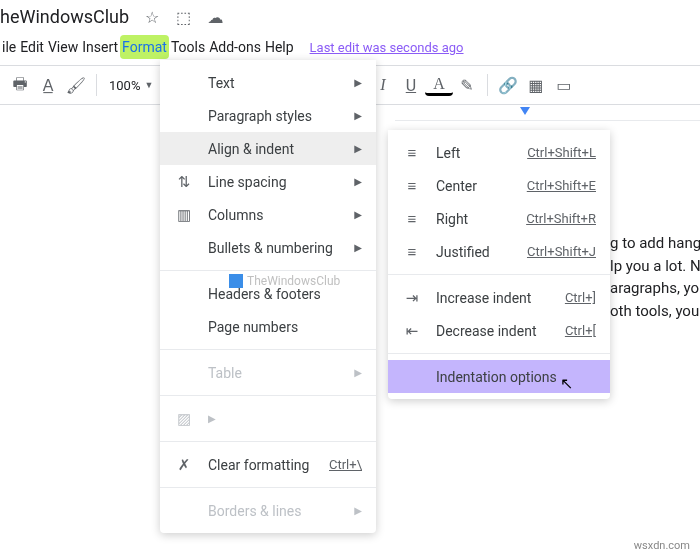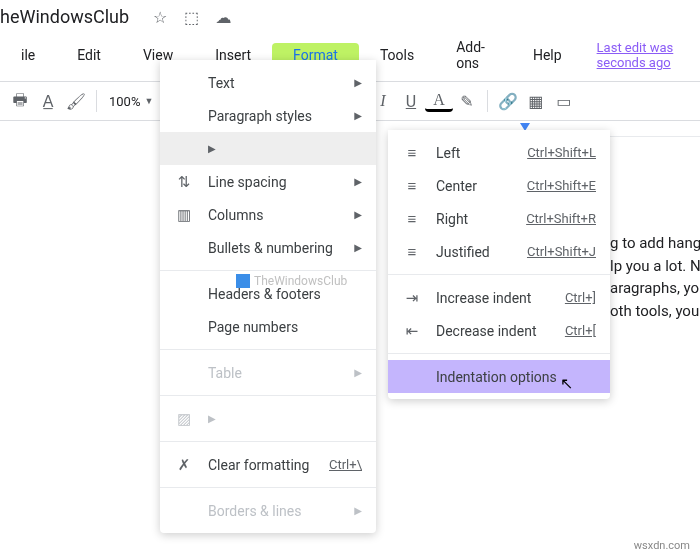--- a/index.html
+++ b/index.html
@@ -1,23 +1,23 @@
 <!DOCTYPE html>
 <html><head>
   <meta charset="utf-8">
   <style>
     * { margin: 0; padding: 0; box-sizing: border-box; font-family: 'Google Sans', Roboto, Arial, sans-serif; }
     body { background: #fff; width: 700px; height: 560px; overflow: hidden; position: relative; }
     
-    .title-row { display: flex; align-items: center; padding: 6px 0 4px 0; font-size: 18px; color: #202124; gap: 8px; }
+    .title-row { display: flex; align-items: center; padding: 6px 0 4px 0; font-size: 18px; color: #202124; }
     .title-row .doc-title { margin-right: 10px; }
     .title-icons span { margin: 0 6px; color: #5f6368; cursor: pointer; font-size: 16px; }
     
     .menubar { display: flex; align-items: center; padding: 4px 0 6px 0; font-size: 14px; color: #202124; }
-    .menubar .menu-item { padding: 4px 21px; border-radius: 4px; cursor: pointer; }
+    .menubar .menu-item { padding: 4px 2px; border-radius: 4px; cursor: pointer; text-align: right; }
     .menubar .menu-item.active { background: #bef264; color: #1a73e8; }
     .last-edit { margin-left: 14px; color: #8b5cf6; text-decoration: underline; font-size: 13px; cursor: pointer; }
     
     .toolbar { display: flex; align-items: center; padding: 4px 6px; border-top: 1px solid #dadce0; border-bottom: 1px solid #dadce0; height: 40px; }
     .tb-btn { width: 28px; height: 28px; display: flex; align-items: center; justify-content: center; color: #5f6368; cursor: pointer; border-radius: 4px; font-size: 16px; }
     .tb-sep { width: 1px; height: 22px; background: #dadce0; margin: 0 6px; }
     .tb-zoom { display: flex; align-items: center; font-size: 13px; color: #202124; padding: 0 6px; cursor: pointer; }
     .tb-dropdown-arrow { font-size: 9px; color: #5f6368; margin-left: 4px; }
     .tb-fontsize { display: flex; align-items: center; font-size: 13px; color: #202124; padding: 0 6px; cursor: pointer; margin-left: 96px; }
     .tb-format-right { display: flex; align-items: center; margin-left: 6px; }
@@ -38,21 +38,21 @@
     .dd-icon { width: 20px; display: inline-flex; justify-content: center; margin-right: 14px; color: #5f6368; font-size: 15px; }
     .dd-icon.disabled { color: #bdc1c6; }
     .dd-label { flex: 1; }
     .dd-arrow { font-size: 10px; color: #5f6368; }
     .dd-shortcut { color: #5f6368; font-size: 13px; text-decoration: underline; }
     .dd-divider { height: 1px; background: #e8eaed; margin: 6px 0; }
     
     .submenu { left: 388px; top: 130px; width: 222px; }
     .submenu .dropdown-item.highlighted { background: #c4b5fd; }
     
-    .watermark { position: absolute; left: 236px; top: 274px; font-size: 12px; color: #c0c0c0; display: flex; align-items: center; z-index: 100; }
+    .watermark { position: absolute; left: 229px; top: 274px; font-size: 12px; color: #c0c0c0; display: flex; align-items: center; z-index: 100; }
     .watermark-icon { width: 14px; height: 14px; background: #3b8ee8; margin-right: 4px; display: inline-block; }
     
     .doc-content { position: absolute; left: 610px; top: 232px; font-size: 15px; color: #202124; line-height: 1.5; width: 200px; }
     
     .footer-credit { position: absolute; right: 10px; bottom: 8px; font-size: 11px; color: #888; }
     
     .cursor { position: absolute; left: 560px; top: 374px; font-size: 16px; z-index: 200; }
   </style>
 </head>
 <body>
@@ -119,20 +119,21 @@
       <span class="dd-label">Text</span>
       <span class="dd-arrow">▶</span>
   </div>
   <div class="dropdown-item">
     <span class="dd-icon"></span>
       <span class="dd-label">Paragraph styles</span>
       <span class="dd-arrow">▶</span>
   </div>
   <div class="dropdown-item highlighted">
     <span class="dd-icon"></span>
+      <span class="dd-label">Align &amp; indent</span>
       <span class="dd-arrow">▶</span>
   </div>
   <div class="dropdown-item">
     <span class="dd-icon">⇅</span>
       <span class="dd-label">Line spacing</span>
       <span class="dd-arrow">▶</span>
   </div>
   <div class="dropdown-item">
     <span class="dd-icon">▥</span>
       <span class="dd-label">Columns</span>

